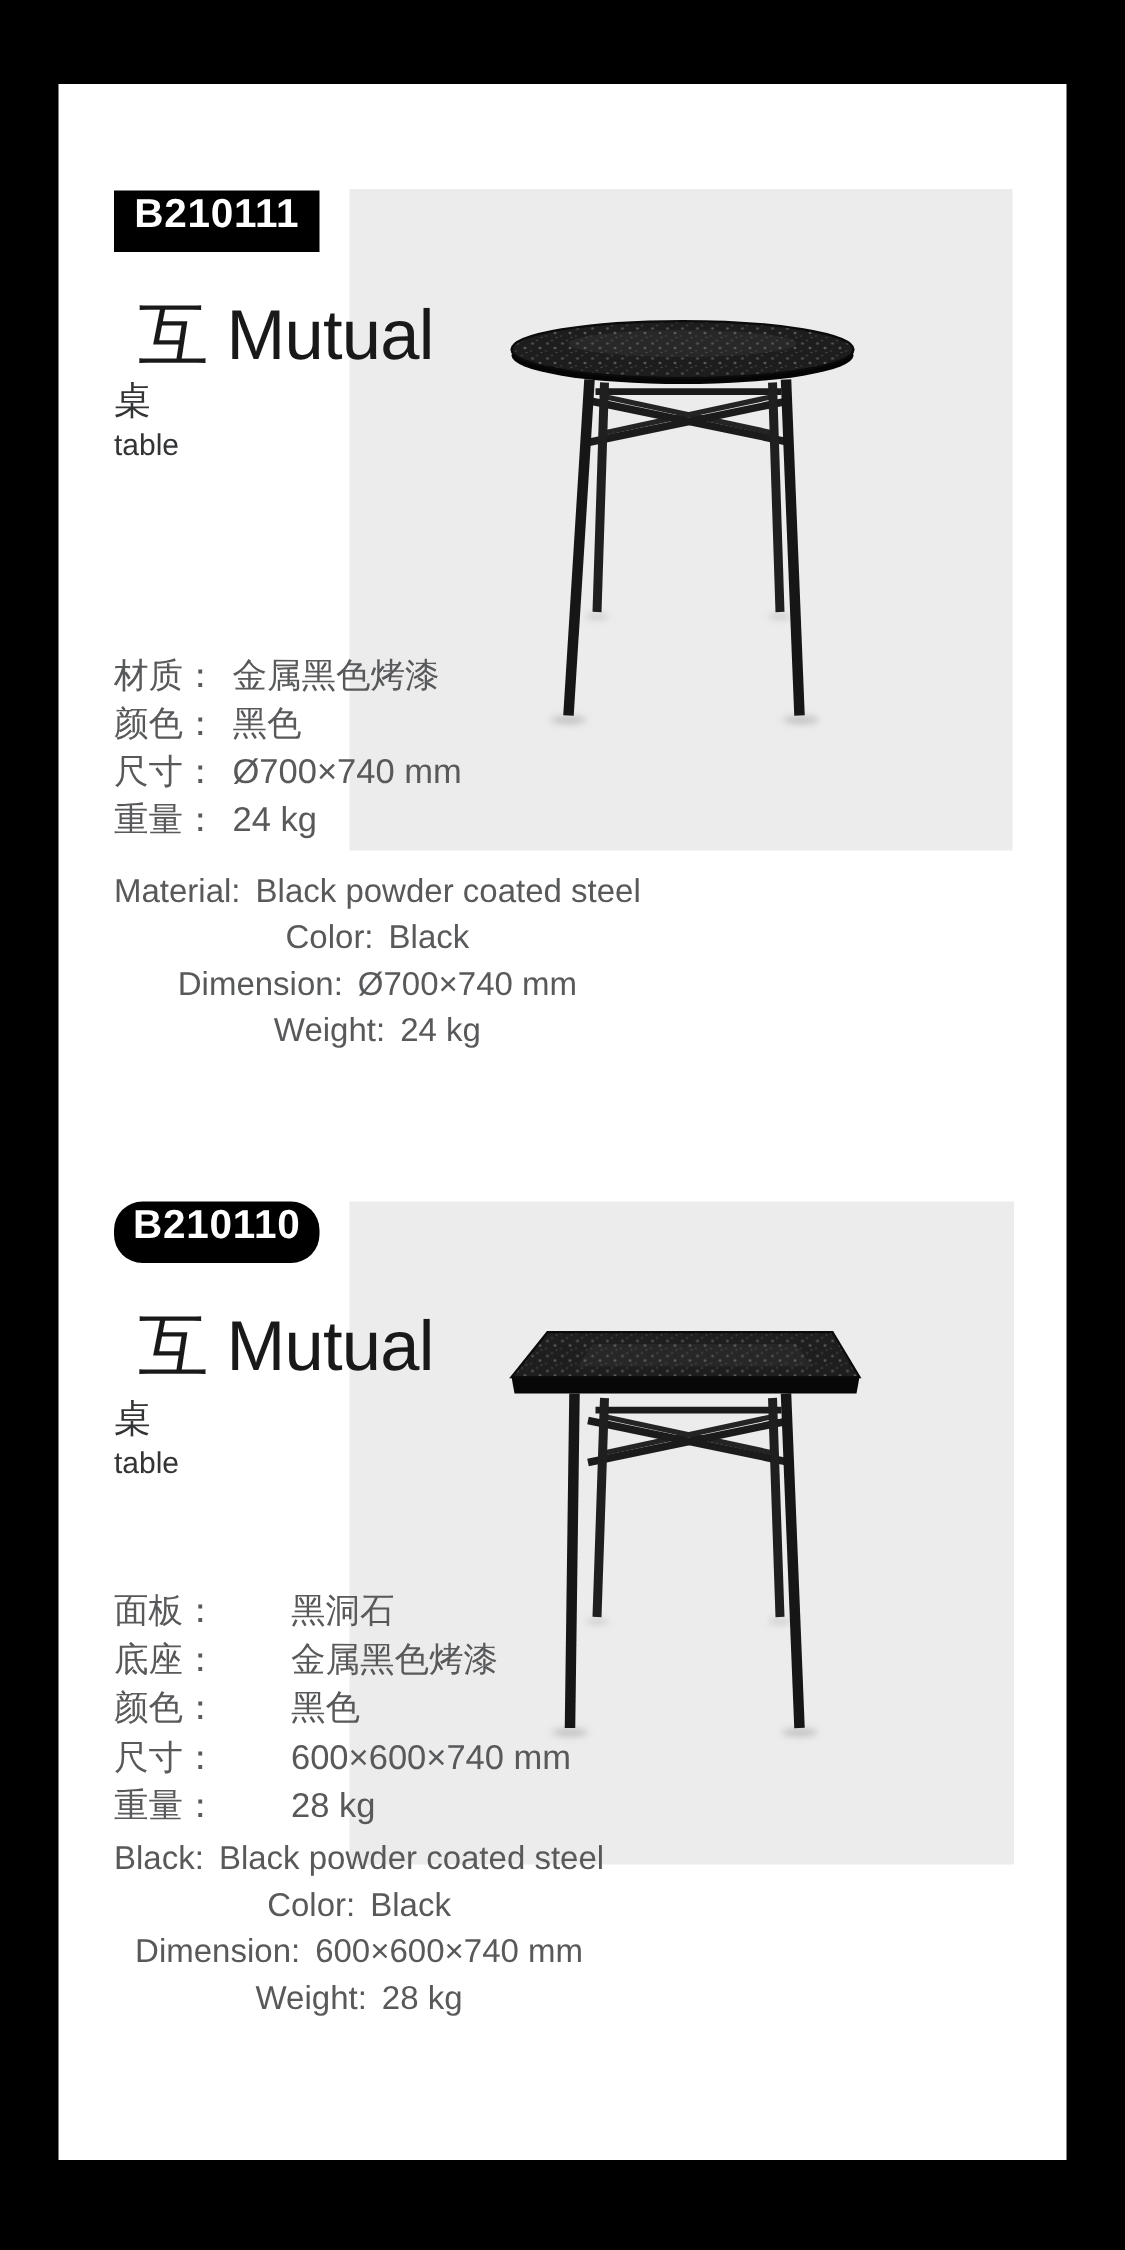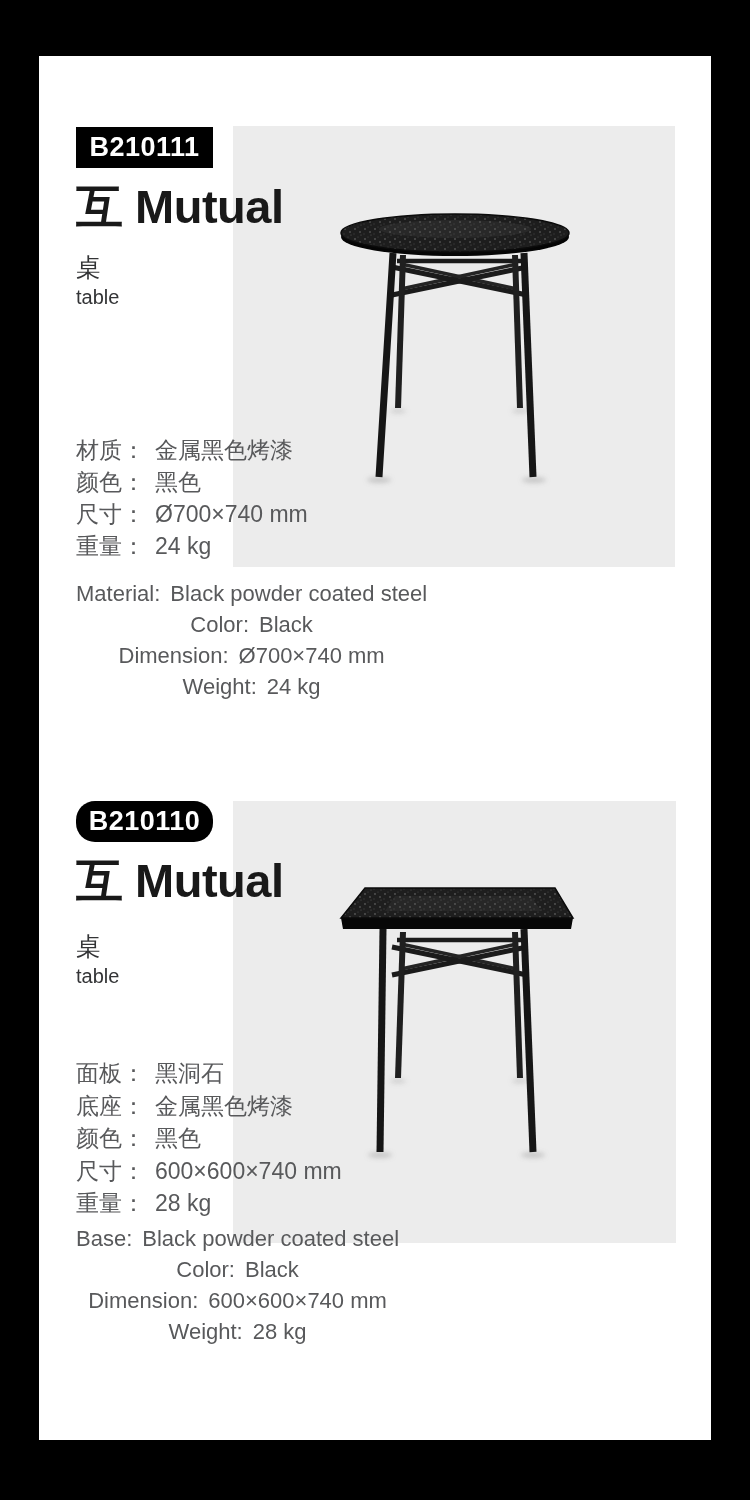--- a/index.html
+++ b/index.html
@@ -1,31 +1,31 @@
 <!DOCTYPE html>
 <html><head>
 <meta charset="utf-8">
 <style>
   html,body{margin:0;padding:0;background:#000;}
   body{width:750px;height:1500px;position:relative;font-family:"Liberation Sans",sans-serif;}
   .page{position:absolute;left:39px;top:56px;width:672px;height:1384px;background:#ffffff;}
   .product{position:absolute;inset:0;}
   .panel{position:absolute;background:#ececec;overflow:hidden;}
   .panel svg{position:absolute;inset:0;display:block;}
-  .badge{position:absolute;background:#000;color:#fff;display:flex;align-items:center;justify-content:center;
+  .badge{position:absolute;background:#000;color:#fff;display:flex;justify-content:center;
          font-weight:bold;font-size:27px;letter-spacing:.5px;}
-  .title{position:absolute;margin:0;font-size:47px;line-height:52px;font-weight:bold;color:#191919;letter-spacing:-.5px;white-space:nowrap;}
+  .title{position:absolute;margin:16px;font-size:47px;line-height:52px;font-weight:normal;color:#191919;letter-spacing:-.5px;white-space:nowrap;}
   .category{position:absolute;color:#333436;}
   .category .cn{font-size:25px;line-height:30px;}
   .category .en{font-size:20px;line-height:30px;}
   .specs{position:absolute;color:#58595b;}
   .specs .srow{display:flex;align-items:baseline;white-space:nowrap;}
   .specs .val{margin-left:10px;}
   .specs-cn .srow{font-size:23px;line-height:32px;}
-  .p2 .specs-cn .srow{line-height:32.5px;}
+  .p2 .specs-cn .srow{line-height:32.5px;gap:39px;}
   .specs-en .srow{font-size:22px;line-height:31px;justify-content:center;}
 
   
   .p1 .panel{left:194px;top:70px;width:442px;height:441px;}
   .p1 .badge{left:37px;top:71px;width:137px;height:41px;}
   .p1 .title{left:37px;top:125px;}
   .p1 .category{left:37px;top:196px;}
   .p1 .specs-cn{left:37px;top:378px;}
   .p1 .specs-en{left:37px;top:522px;}
 
@@ -217,21 +217,21 @@
         <span class="val">600×600×740 mm</span>
       </div>
       <div class="srow">
         <span class="lbl">重量：</span>
         <span class="val">28 kg</span>
       </div>
     </div>
 
     <div class="specs specs-en">
       <div class="srow">
-        <span class="lbl">Base:</span>
+        <span class="lbl">Black:</span>
         <span class="val">Black powder coated steel</span>
       </div>
       <div class="srow">
         <span class="lbl">Color:</span>
         <span class="val">Black</span>
       </div>
       <div class="srow">
         <span class="lbl">Dimension:</span>
         <span class="val">600×600×740 mm</span>
       </div>

